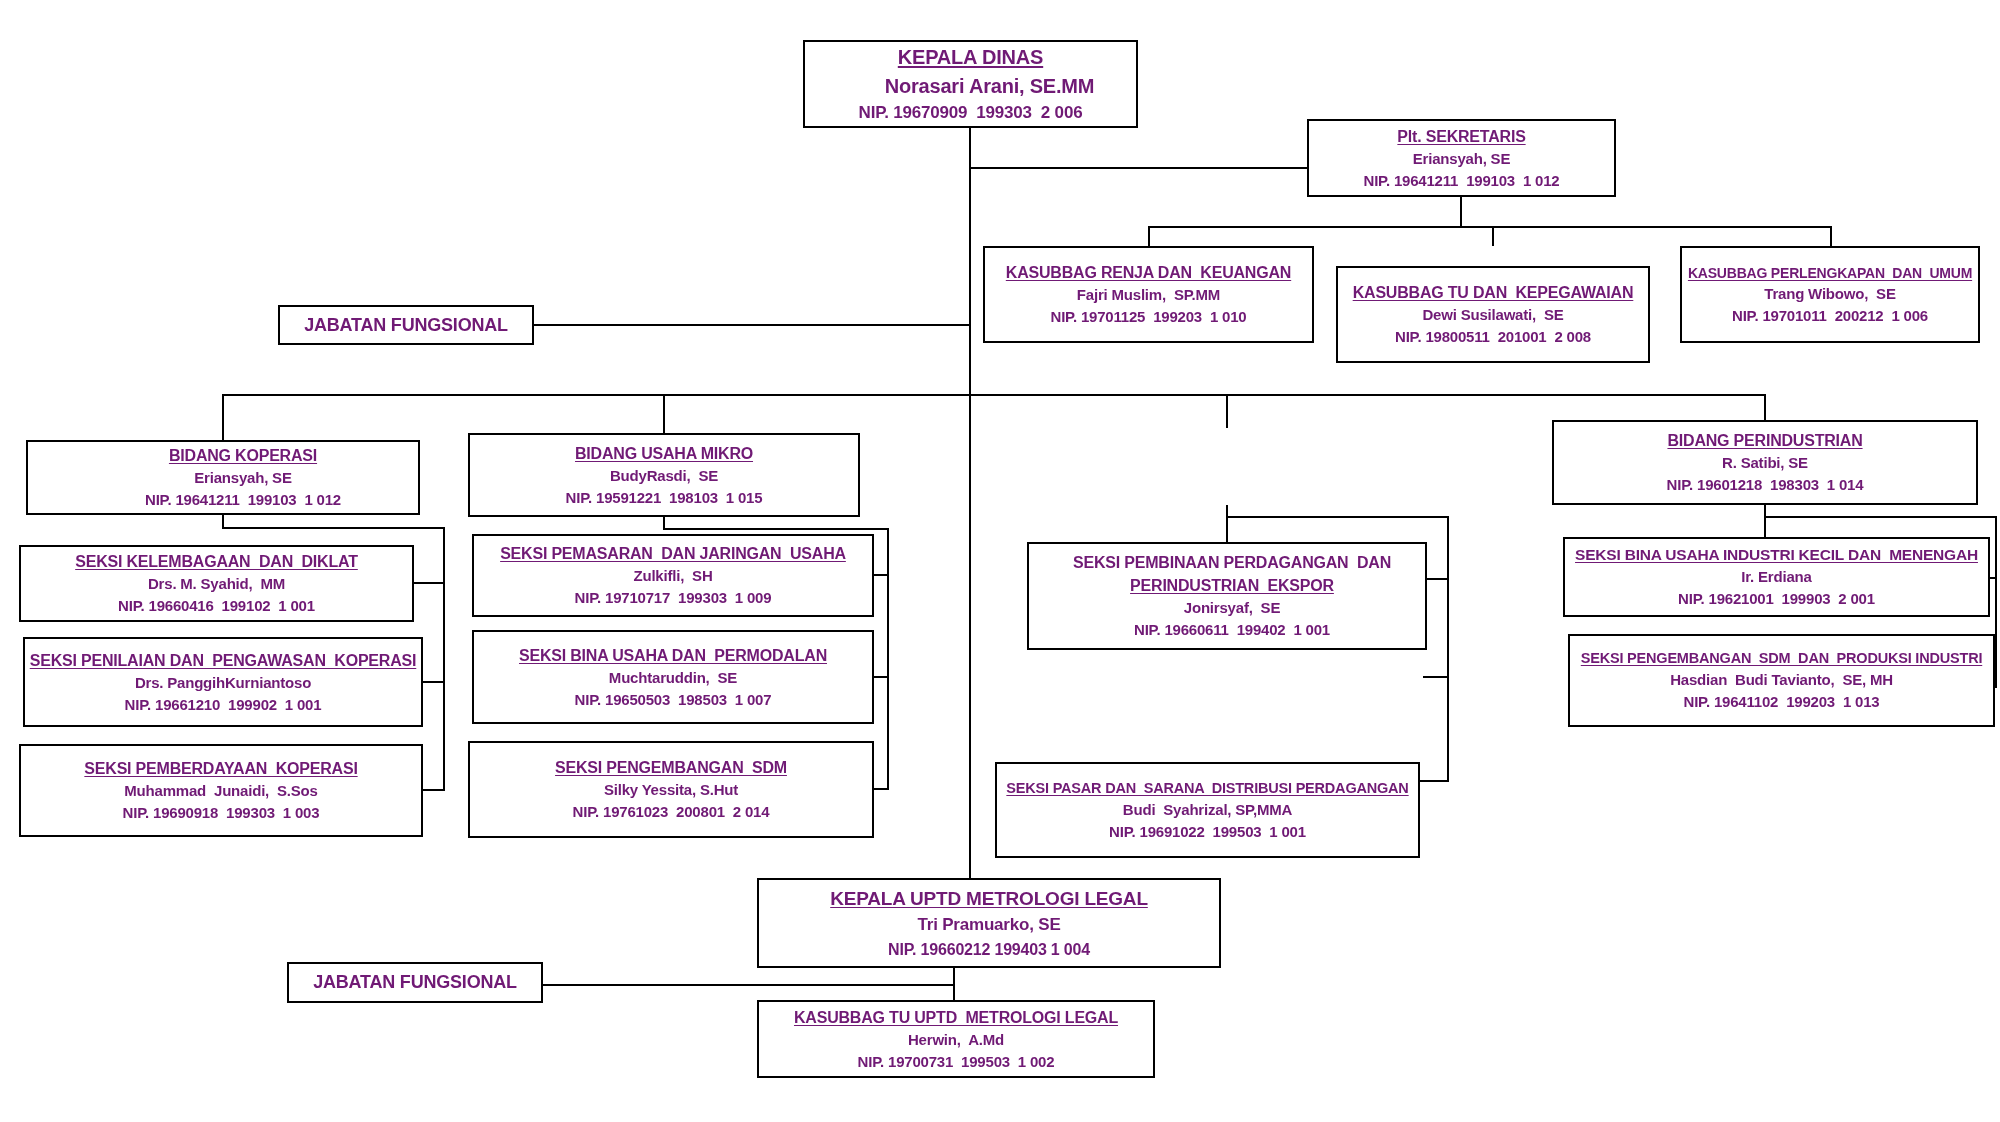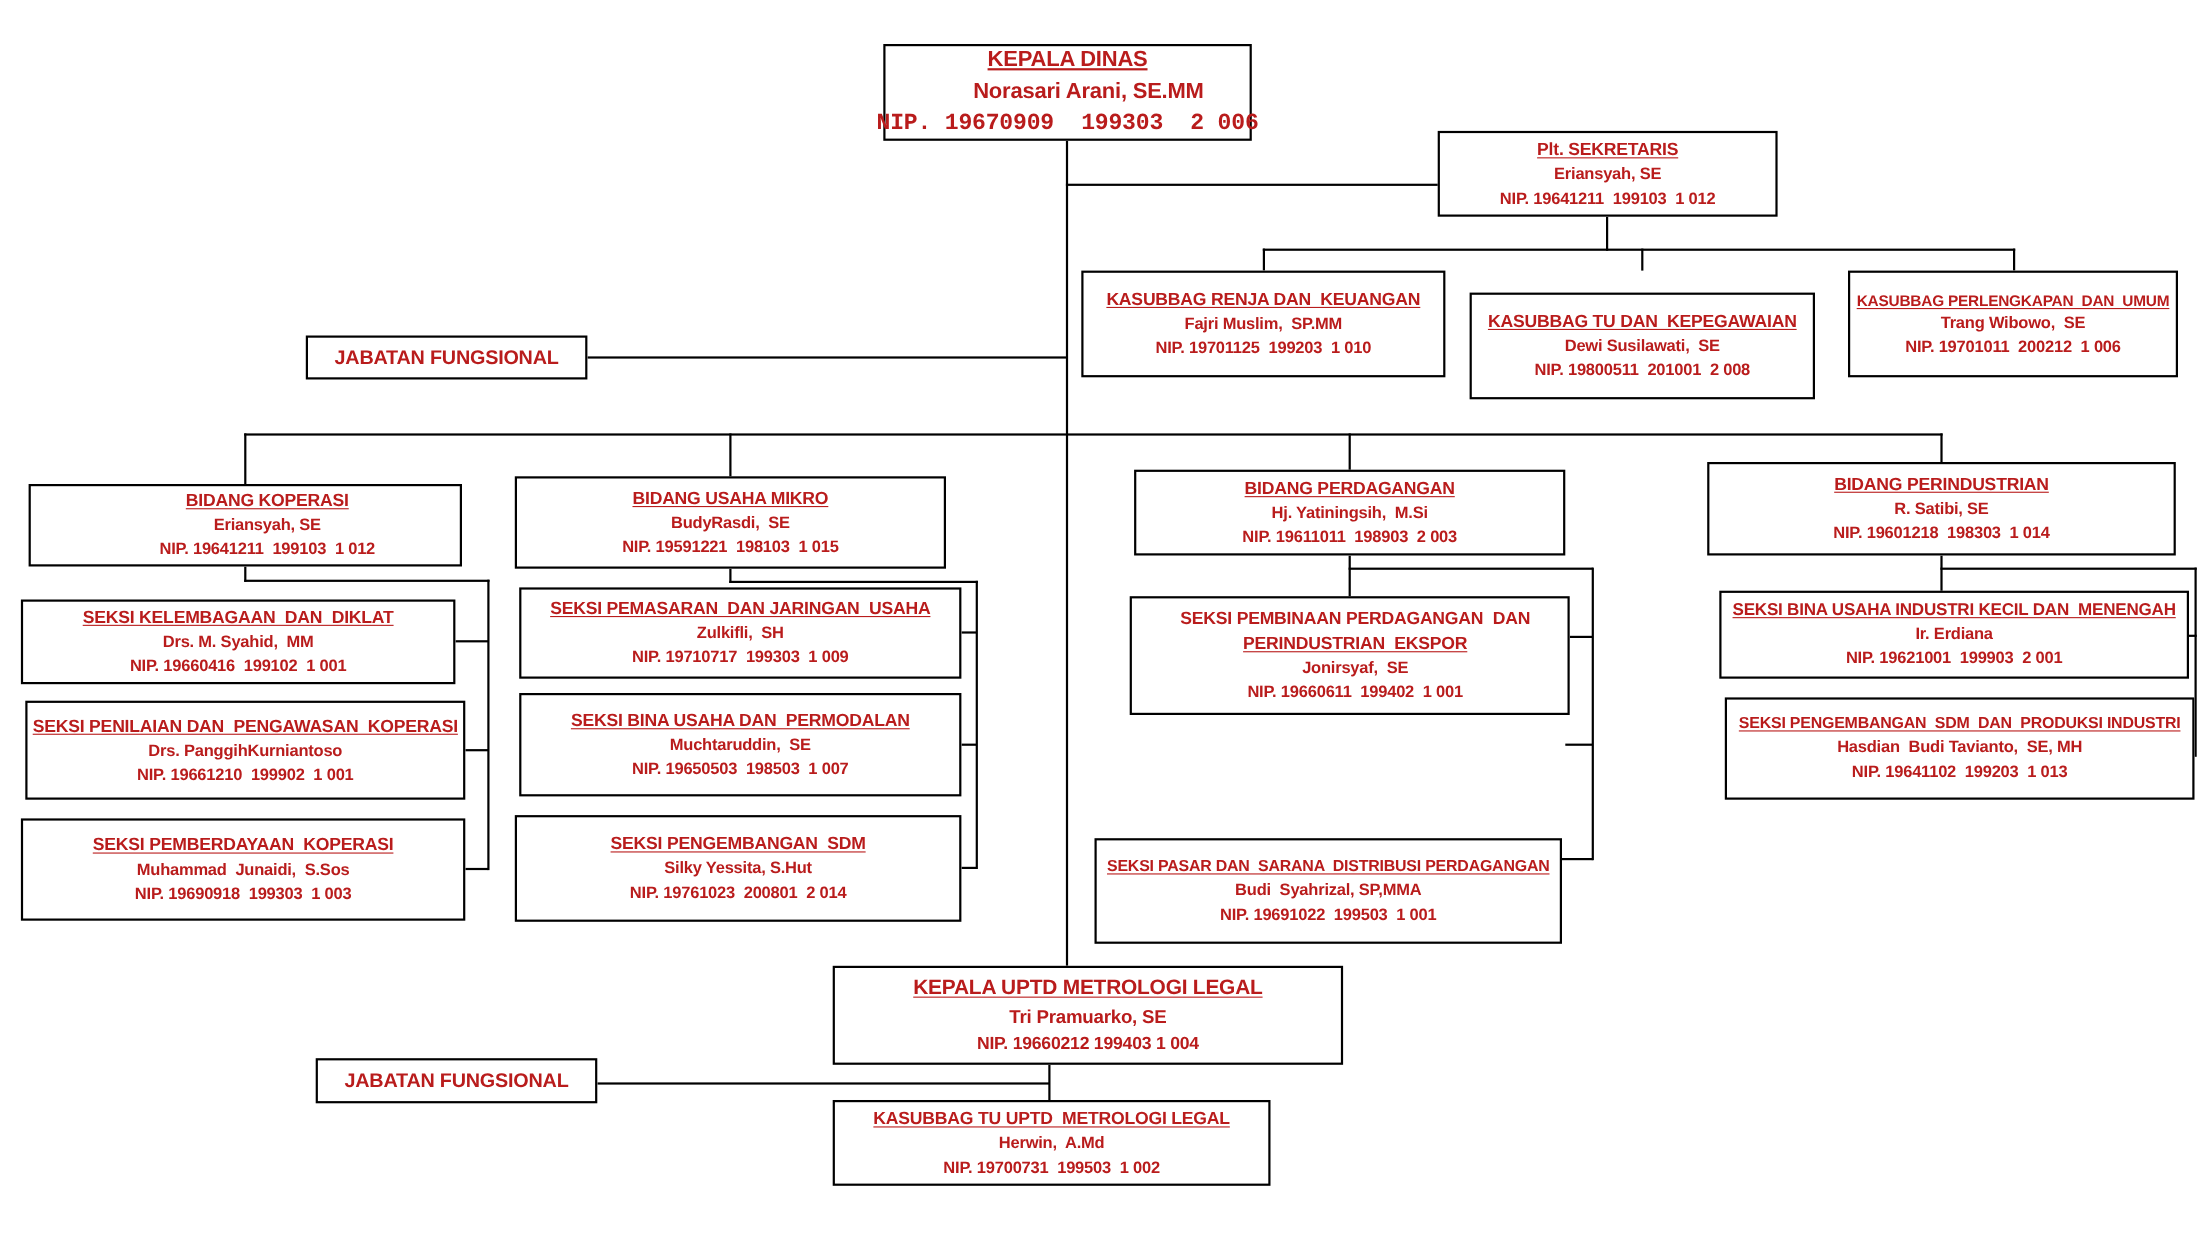--- a/index.html
+++ b/index.html
@@ -6,21 +6,21 @@
     margin: 0;
     padding: 0;
     background: #ffffff;
   }
   #canvas {
     position: relative;
     width: 2000px;
     height: 1122px;
     background: #ffffff;
     font-family: "Liberation Sans", sans-serif;
-    color: #b91c1c;
+    color: #701a75;
     overflow: hidden;
   }
   .connector {
     position: absolute;
     background: #000000;
   }
   .box {
     position: absolute;
     box-sizing: border-box;
     border: 2px solid #000000;
@@ -42,21 +42,21 @@
   .line.u { text-decoration: underline; text-underline-offset: 2px; }
   
   .md .title { font-size: 16px; }
   .md .name  { font-size: 15px; }
   .md .nip   { font-size: 15px; }
   .lg .title { font-size: 19px; }
   .lg .name  { font-size: 17px; }
   .lg .nip   { font-size: 16px; }
   .xl .title { font-size: 20px; }
   .xl .name  { font-size: 20px; padding-left: 38px; }
-  .xl .nip   { font-size: 21px; font-family: Liberation Mono, monospace; }
+  .xl .nip   { font-size: 17px; }
   .label-box .label-text { font-size: 18px; font-weight: bold; }
 </style>
 </head>
 <body>
 
 <div id="canvas" style="width: 2000px; height: 1122px; background: rgb(255, 255, 255);">
     <div class="connector" style="left: 969px; top: 128px; width: 2px; height: 750px; background: rgb(0, 0, 0);"></div>
     <div class="connector" style="left: 969px; top: 167px; width: 340px; height: 2px; background: rgb(0, 0, 0);"></div>
     <div class="connector" style="left: 1460px; top: 197px; width: 2px; height: 31px; background: rgb(0, 0, 0);"></div>
     <div class="connector" style="left: 1148px; top: 226px; width: 684px; height: 2px; background: rgb(0, 0, 0);"></div>
@@ -154,25 +154,20 @@
     <div class="box md" style="left: 472px; top: 630px; width: 402px; height: 94px;">
       <span class="line title u">SEKSI BINA USAHA DAN  PERMODALAN</span>
       <span class="line name">Muchtaruddin,  SE</span>
       <span class="line nip">NIP. 19650503  198503  1 007</span>
     </div>
     <div class="box md" style="left: 468px; top: 741px; width: 406px; height: 97px;">
       <span class="line title u">SEKSI PENGEMBANGAN  SDM</span>
       <span class="line name">Silky Yessita, S.Hut</span>
       <span class="line nip">NIP. 19761023  200801  2 014</span>
     </div>
-    <div class="box md" style="left: 1031px; top: 427px; width: 392px; height: 78px;">
-      <span class="line title u">BIDANG PERDAGANGAN</span>
-      <span class="line name">Hj. Yatiningsih,  M.Si</span>
-      <span class="line nip">NIP. 19611011  198903  2 003</span>
-    </div>
     <div class="box md" style="left: 1027px; top: 542px; width: 400px; height: 108px; padding-left: 16px;">
       <span class="line title">SEKSI PEMBINAAN PERDAGANGAN  DAN</span>
       <span class="line title u">PERINDUSTRIAN  EKSPOR</span>
       <span class="line name">Jonirsyaf,  SE</span>
       <span class="line nip">NIP. 19660611  199402  1 001</span>
     </div>
     <div class="box md" style="left: 995px; top: 762px; width: 425px; height: 96px;">
       <span class="line title u" style="font-size: 14.5px;">SEKSI PASAR DAN  SARANA  DISTRIBUSI PERDAGANGAN</span>
       <span class="line name">Budi  Syahrizal, SP,MMA</span>
       <span class="line nip">NIP. 19691022  199503  1 001</span>

